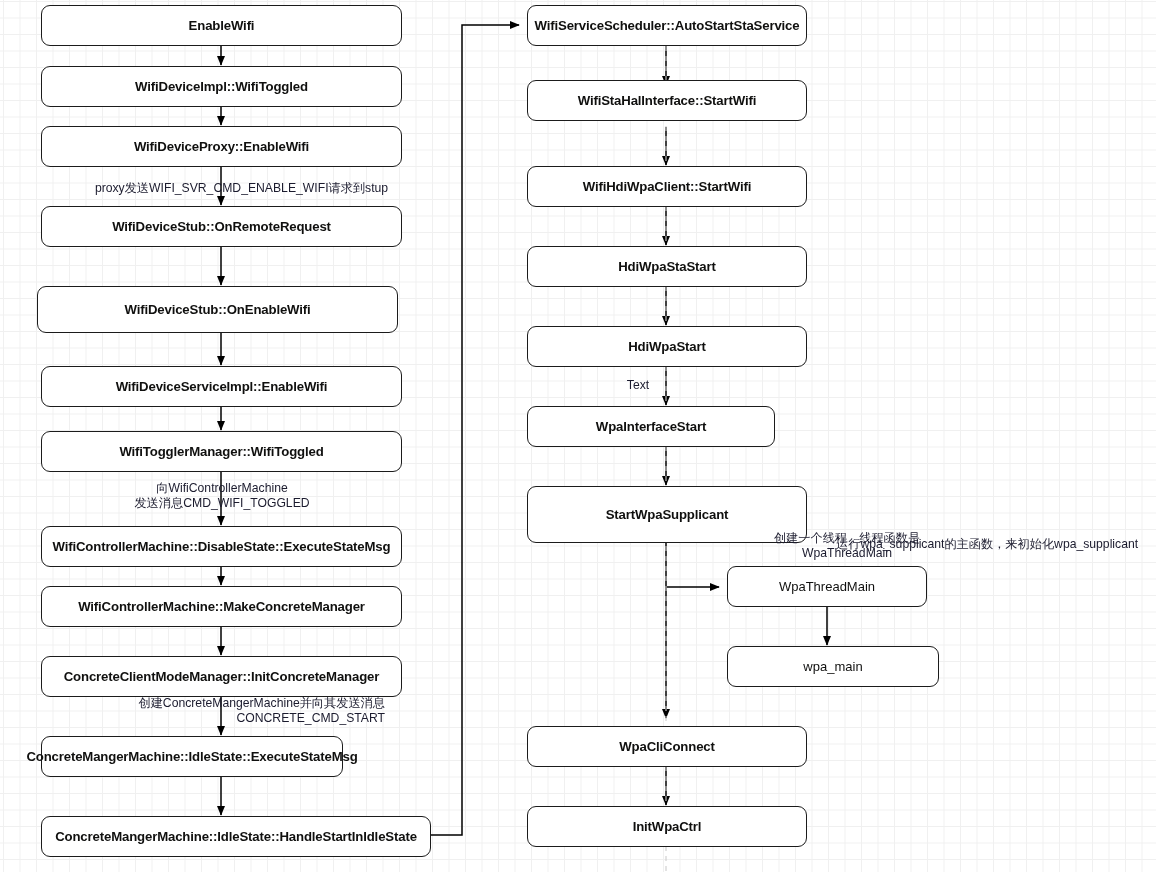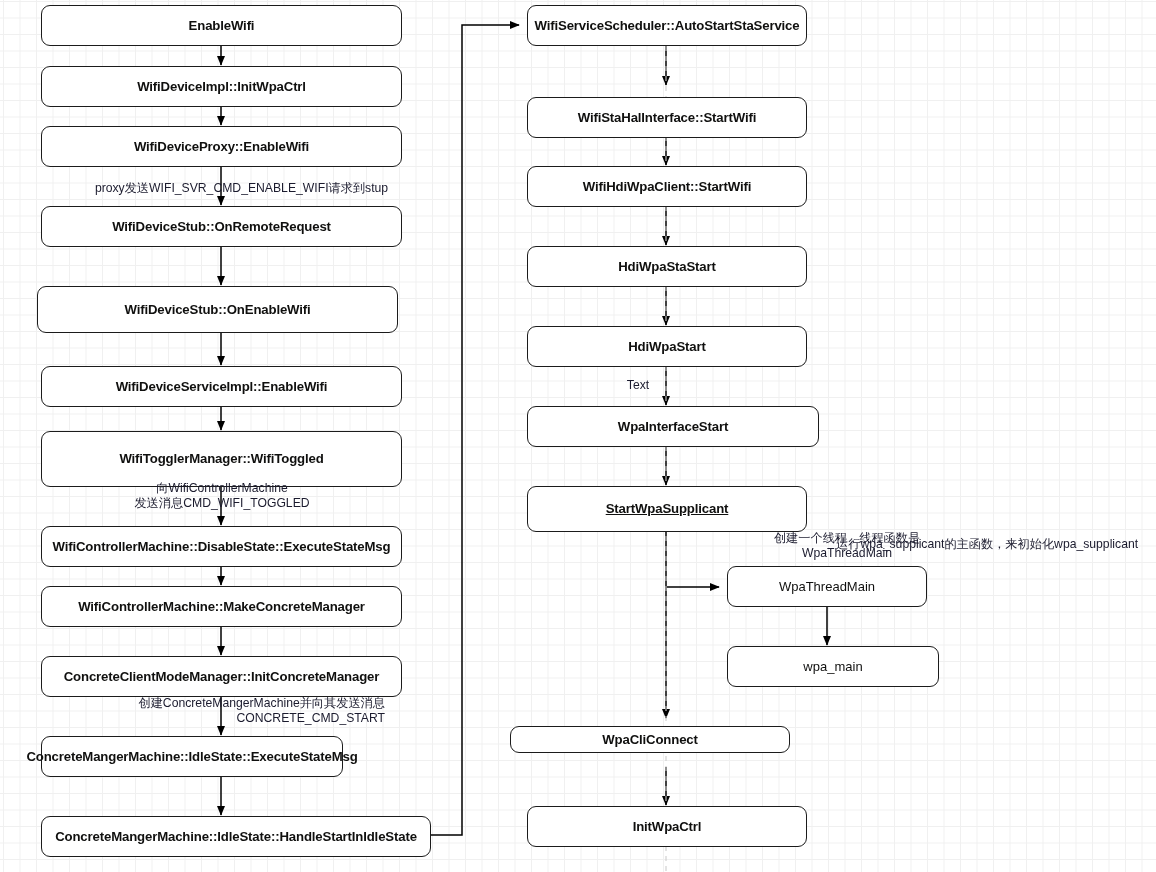--- a/index.html
+++ b/index.html
@@ -110,40 +110,40 @@
     <path d="M 666 527 L 666 718" stroke="#000000" stroke-width="1.5" fill="none" marker-end="url(#arrow)"></path>
 
     <path d="M 666 587 L 719 587" stroke="#000000" stroke-width="1.5" fill="none" marker-end="url(#arrow)"></path>
 
     <line x1="827" y1="607" x2="827" y2="645" stroke="#000000" stroke-width="1.5" fill="none" marker-end="url(#arrow)"></line>
 
     <line x1="666" y1="46" x2="666" y2="872" stroke="#cccccc" stroke-width="1.1" stroke-dasharray="5 5" fill="none"></line>
   </svg>
 
   <div class="node" style="left:41px;  top:5px;   width:361px; height:41px;">EnableWifi</div>
-  <div class="node" style="left:41px;  top:66px;  width:361px; height:41px;">WifiDeviceImpl::InitWpaCtrl</div>
+  <div class="node" style="left:41px;  top:66px;  width:361px; height:41px;">WifiDeviceImpl::WifiToggled</div>
   <div class="node" style="left:41px;  top:126px; width:361px; height:41px;">WifiDeviceProxy::EnableWifi</div>
   <div class="node" style="left:41px;  top:206px; width:361px; height:41px;">WifiDeviceStub::OnRemoteRequest</div>
   <div class="node" style="left:37px;  top:286px; width:361px; height:47px;">WifiDeviceStub::OnEnableWifi</div>
   <div class="node" style="left:41px;  top:366px; width:361px; height:41px;">WifiDeviceServiceImpl::EnableWifi</div>
-  <div class="node" style="left:41px;  top:431px; width:361px; height:56px;">WifiTogglerManager::WifiToggled</div>
+  <div class="node" style="left:41px;  top:431px; width:361px; height:41px;">WifiTogglerManager::WifiToggled</div>
   <div class="node" style="left:41px;  top:526px; width:361px; height:41px;">WifiControllerMachine::DisableState::ExecuteStateMsg</div>
   <div class="node" style="left:41px;  top:586px; width:361px; height:41px;">WifiControllerMachine::MakeConcreteManager</div>
   <div class="node" style="left:41px;  top:656px; width:361px; height:41px;">ConcreteClientModeManager::InitConcreteManager</div>
   <div class="node" style="left:41px;  top:736px; width:302px; height:41px;">ConcreteMangerMachine::IdleState::ExecuteStateMsg</div>
   <div class="node" style="left:41px;  top:816px; width:390px; height:41px;">ConcreteMangerMachine::IdleState::HandleStartInIdleState</div>
 
   <div class="node" style="left:527px; top:5px;   width:280px; height:41px;">WifiServiceScheduler::AutoStartStaService</div>
-  <div class="node" style="left:527px; top:97px;  width:280px; height:41px;">WifiStaHalInterface::StartWifi</div>
+  <div class="node" style="left:527px; top:80px;  width:280px; height:41px;">WifiStaHalInterface::StartWifi</div>
   <div class="node" style="left:527px; top:166px; width:280px; height:41px;">WifiHdiWpaClient::StartWifi</div>
   <div class="node" style="left:527px; top:246px; width:280px; height:41px;">HdiWpaStaStart</div>
   <div class="node" style="left:527px; top:326px; width:280px; height:41px;">HdiWpaStart</div>
-  <div class="node" style="left:527px; top:406px; width:292px; height:41px;text-align:center;">WpaInterfaceStart</div>
-  <div class="node" style="left:527px; top:486px; width:280px; height:46px;text-decoration:underline;">StartWpaSupplicant</div>
-  <div class="node" style="left:510px; top:726px; width:280px; height:27px;">WpaCliConnect</div>
+  <div class="node" style="left:527px; top:406px; width:248px; height:41px;text-align:center;">WpaInterfaceStart</div>
+  <div class="node" style="left:527px; top:486px; width:280px; height:57px;">StartWpaSupplicant</div>
+  <div class="node" style="left:527px; top:726px; width:280px; height:41px;">WpaCliConnect</div>
   <div class="node" style="left:527px; top:806px; width:280px; height:41px;">InitWpaCtrl</div>
 
   <div class="node plain" style="left:727px; top:566px; width:200px; height:41px;">WpaThreadMain</div>
   <div class="node plain" style="left:727px; top:646px; width:212px; height:41px;">wpa_main</div>
 
   <div class="edge-label" style="left:69px;  top:181px; width:345px; text-align:center;">proxy发送WIFI_SVR_CMD_ENABLE_WIFI请求到stup</div>
   <div class="edge-label" style="left:97px;  top:481px; width:250px; text-align:center;">向WifiControllerMachine
 发送消息CMD_WIFI_TOGGLED</div>
   <div class="edge-label" style="left:60px;  top:696px; width:325px; text-align:right;">创建ConcreteMangerMachine并向其发送消息
 CONCRETE_CMD_START</div>

